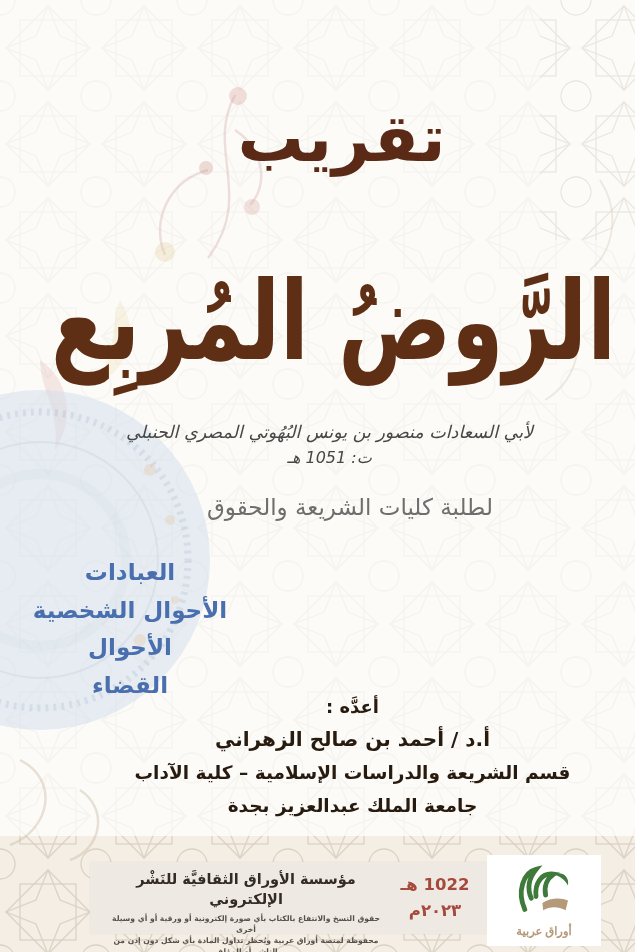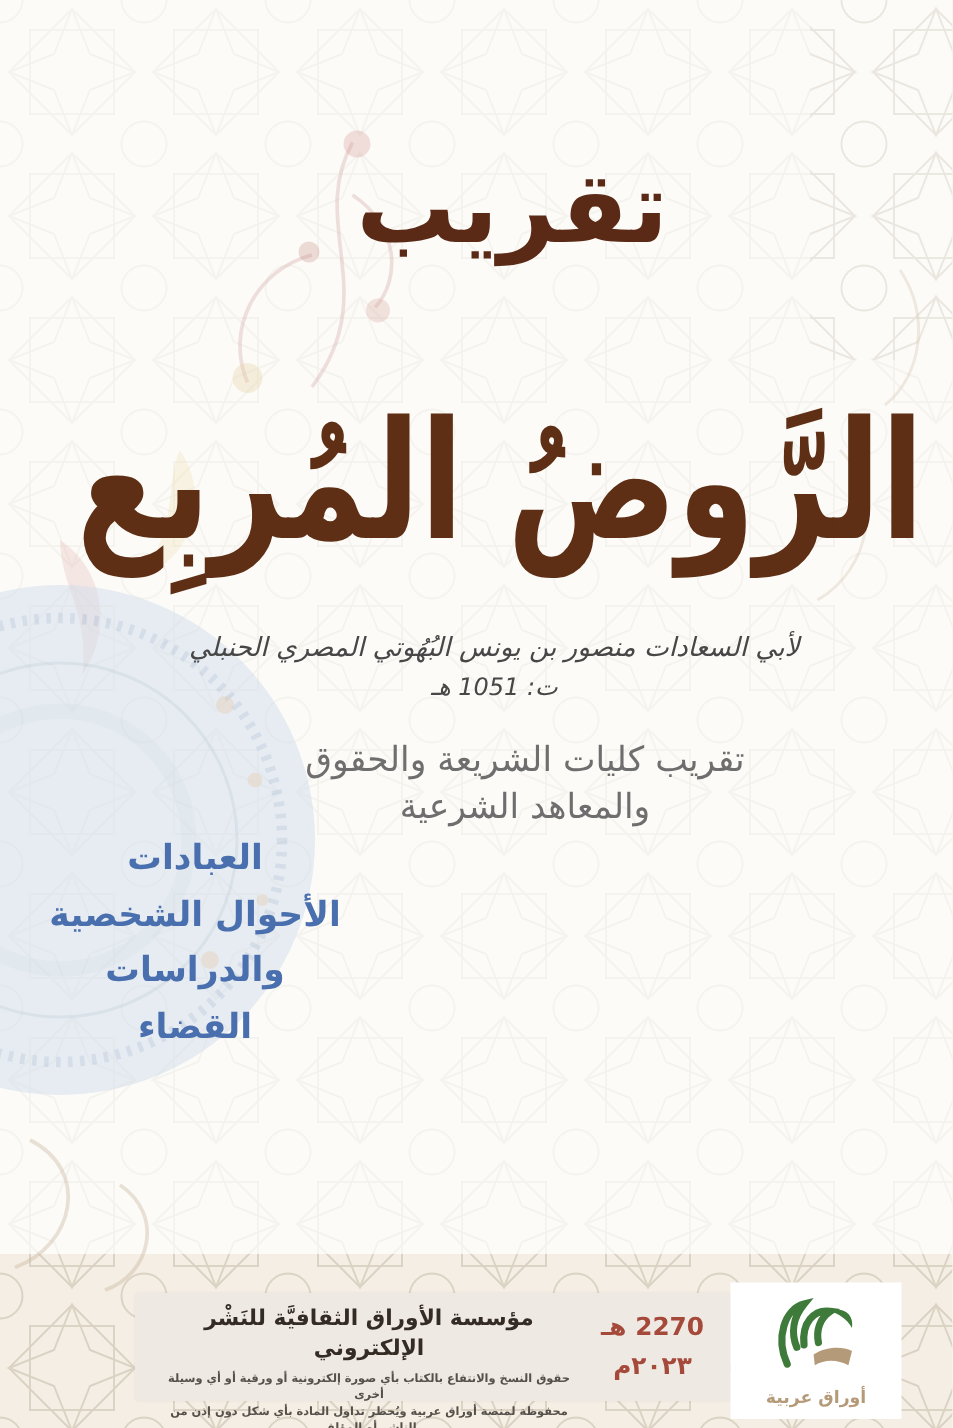--- a/index.html
+++ b/index.html
@@ -77,21 +77,21 @@
   }
   .pubtitle{font-size:14.5px;font-weight:bold;color:#332b24;line-height:20px;}
   .rights{font-size:7.6px;font-weight:bold;color:#55504a;line-height:11px;margin-top:4px;}
 
   .logo-panel{
     left:487px;top:855px;width:114px;height:91px;
     background:#ffffff;
     display:flex;flex-direction:column;align-items:center;justify-content:center;
   }
   .logo-text{
-    font-size:11.5px;color:#b49a78;font-weight:bold;margin-top:6px;
+    font-size:11.5px;color:#b49a78;font-weight:bold;margin-top:6px;font-family:Liberation Serif, serif;
   }
 </style>
 </head>
 <body>
 
 <div class="page">
 
   <svg class="bg-svg" width="635" height="952" viewBox="0 0 635 952">
     <defs>
       <pattern id="star" width="96" height="96" patternUnits="userSpaceOnUse">
@@ -154,35 +154,40 @@
   <div class="abs kicker center rtl">تقريب</div>
 
   <div class="abs main-title center rtl">الرَّوضُ المُربِع</div>
 
   <div class="abs author center rtl">
     <div>لأبي السعادات منصور بن يونس البُهُوتي المصري الحنبلي</div>
     <div class="death">ت: 1051 هـ</div>
   </div>
 
   <div class="abs audience center rtl">
-    <div>تقريب كليات الشريعة والحقوق</div>
-    <div>والمعاهد الشرعية</div>
+    <div>لطلبة كليات الشريعة والحقوق</div>
   </div>
 
   <ul class="abs topics center rtl">
     <li>العبادات</li>
     <li>الأحوال الشخصية</li>
-    <li>والدراسات</li>
+    <li>الأحوال</li>
     <li>القضاء</li>
   </ul>
 
+  <div class="abs prepared center rtl">
+    <div class="lbl">أعدَّه :</div>
+    <div class="who">أ.د / أحمد بن صالح الزهراني</div>
+    <div class="dept">قسم الشريعة والدراسات الإسلامية – كلية الآداب</div>
+    <div class="univ">جامعة الملك عبدالعزيز بجدة</div>
+  </div>
 
   <div class="abs footer-bar">
     <div class="dates">
-      <div>2270 هـ</div>
+      <div>1022 هـ</div>
       <div>٢٠٢٣م</div>
     </div>
     <div class="pubblock">
       <div class="pubtitle">مؤسسة الأوراق الثقافيَّة للنَشْر الإلكتروني</div>
       <div class="rights">
         <div>حقوق النسخ والانتفاع بالكتاب بأي صورة إلكترونية أو ورقية أو أي وسيلة أخرى</div>
         <div>محفوظة لمنصة أوراق عربية ويُحظر تداول المادة بأي شكل دون إذن من الناشر أو المؤلف</div>
       </div>
     </div>
   </div>

